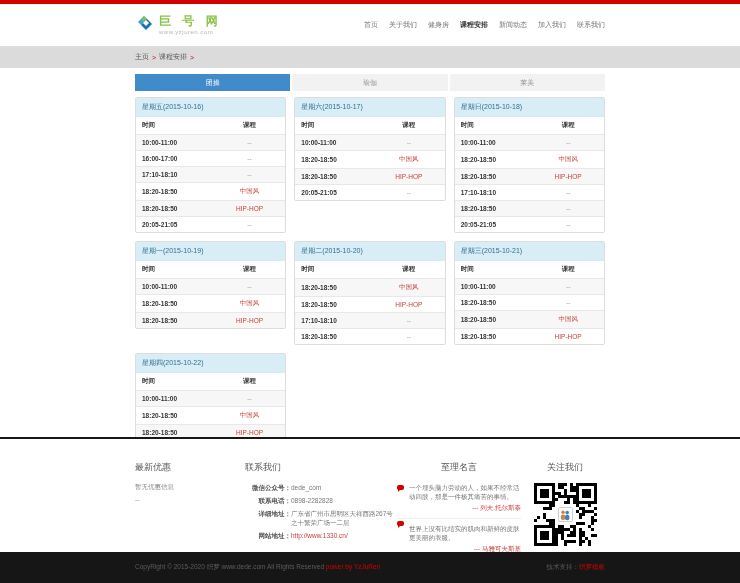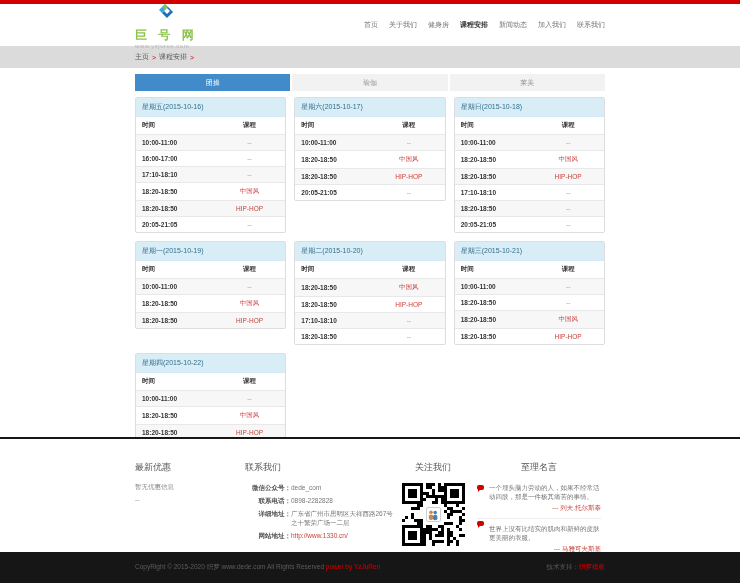--- a/index.html
+++ b/index.html
@@ -6,21 +6,21 @@
   html,body { width:740px; height:583px; background:#fff; overflow:hidden;
     font-family:"Liberation Sans","DejaVu Sans",sans-serif; }
   .container { width:470px; margin:0 auto; }
 
   
   .topbar { height:4px; background:var(--red,#d30000); }
 
   
   .header { height:42px; background:#fff; }
   .header .container { display:flex; justify-content:space-between; align-items:center; height:42px; }
-  .logo { display:flex; align-items:center; gap:4px;flex-direction:column; }
+  .logo { display:flex; align-items:center; gap:4px; }
   .logo-text-wrap { display:flex; flex-direction:column; }
   .logo-title { font-size:12px; font-weight:bold; color:var(--brand-green,#8bc34a); letter-spacing:4px; line-height:12px; }
   .logo-sub { font-size:6px; color:#b5b5b5; letter-spacing:.5px; margin-top:2px; }
   .nav { display:flex; gap:11px; }
   .nav a { font-size:7px; color:#777; text-decoration:none; }
   .nav a.active { color:#333; font-weight:bold; }
 
   
   .crumbbar { height:22px; background:#dbdbdb; }
   .crumbbar .container { display:flex; align-items:center; height:22px; gap:3px; }
@@ -367,20 +367,35 @@
             <span class="contact-label">联系电话：</span>
             <span class="contact-value">0898-2282828</span>
           </div>
           <div class="contact-row">
             <span class="contact-label">详细地址：</span>
             <span class="contact-value">广东省广州市思明区天祥西路267号之十繁荣广场一二层</span>
           </div>
           <div class="contact-row">
             <span class="contact-label">网站地址：</span>
             <span class="contact-value link">http://www.1330.cn/</span>
+          </div>
+        </div>
+    </div>
+    <div class="fcol fcol-quotes">
+      <h4>至理名言</h4>
+      <div>
+          <div class="quote">
+            <span class="quote-icon"></span>
+            <div class="quote-text">一个埋头脑力劳动的人，如果不经常活动四肢，那是一件极其痛苦的事情。</div>
+            <div class="quote-author">--- 列夫.托尔斯泰</div>
+          </div>
+          <div class="quote">
+            <span class="quote-icon"></span>
+            <div class="quote-text">世界上没有比结实的肌肉和新鲜的皮肤更美丽的衣服。</div>
+            <div class="quote-author">--- 马雅可夫斯基</div>
           </div>
         </div>
     </div>
     <div class="fcol fcol-follow">
       <h4>关注我们</h4>
       <div class="qr-wrap">
         <svg id="qr-svg" width="63" height="63">
             <rect width="63" height="63" fill="#fff"></rect>
             <rect x="0" y="0" width="21" height="21" fill="#000"></rect>
             <rect x="3" y="3" width="15" height="15" fill="#fff"></rect>
@@ -501,35 +516,20 @@
         <span class="qr-center">
           <svg width="12" height="12" viewBox="0 0 12 12">
             <circle cx="4" cy="3.2" r="1.8" fill="#c98850"></circle>
             <circle cx="8.2" cy="3.6" r="1.8" fill="#4a7fb5"></circle>
             <rect x="1.8" y="5.4" width="4.4" height="5.5" rx="2" fill="#c98850"></rect>
             <rect x="6" y="5.8" width="4.4" height="5.5" rx="2" fill="#4a7fb5"></rect>
           </svg>
         </span>
       </div>
     </div>
-    <div class="fcol fcol-quotes">
-      <h4>至理名言</h4>
-      <div>
-          <div class="quote">
-            <span class="quote-icon"></span>
-            <div class="quote-text">一个埋头脑力劳动的人，如果不经常活动四肢，那是一件极其痛苦的事情。</div>
-            <div class="quote-author">--- 列夫.托尔斯泰</div>
-          </div>
-          <div class="quote">
-            <span class="quote-icon"></span>
-            <div class="quote-text">世界上没有比结实的肌肉和新鲜的皮肤更美丽的衣服。</div>
-            <div class="quote-author">--- 马雅可夫斯基</div>
-          </div>
-        </div>
-    </div>
   </div>
 </div>
 
 <div class="bottombar">
   <div class="container">
     <span class="copy">
       <span>CopyRight © 2015-2020 织梦 www.dede.com All Rights Reserved </span><span class="red">power by YzJuRen</span>
     </span>
     <span class="support">
       <span>技术支持：</span><span class="red">织梦模板</span>

